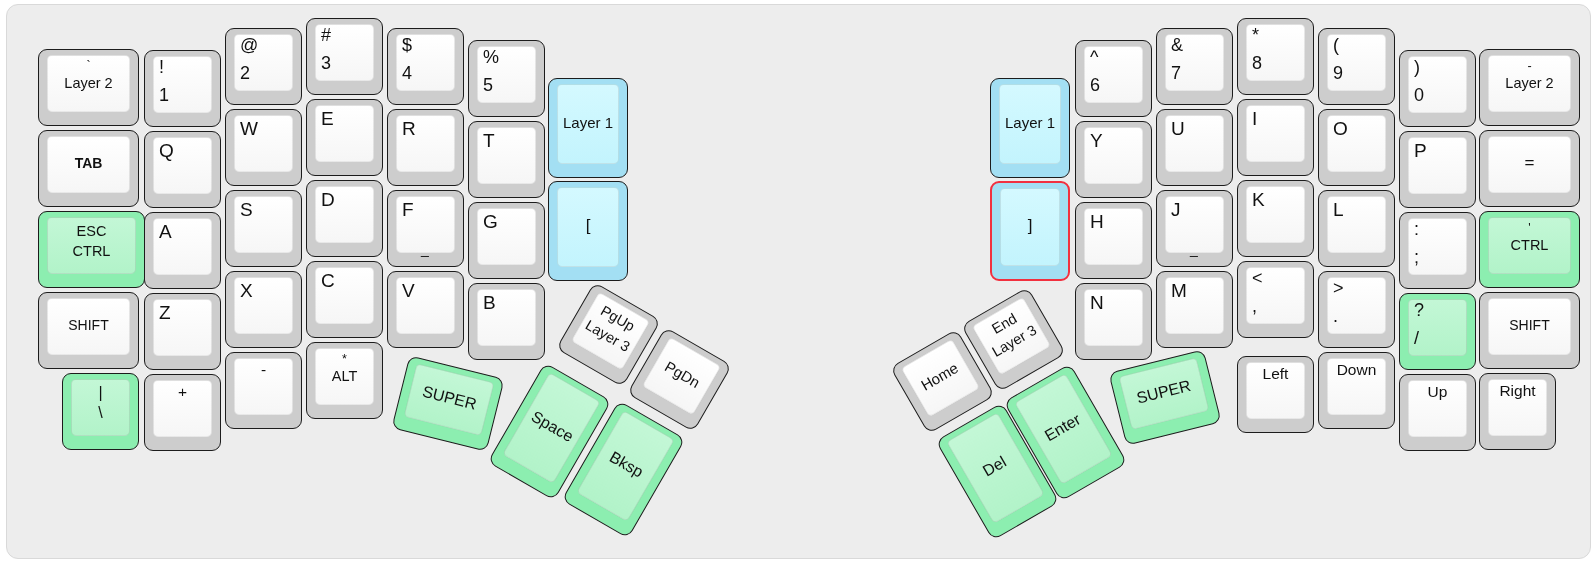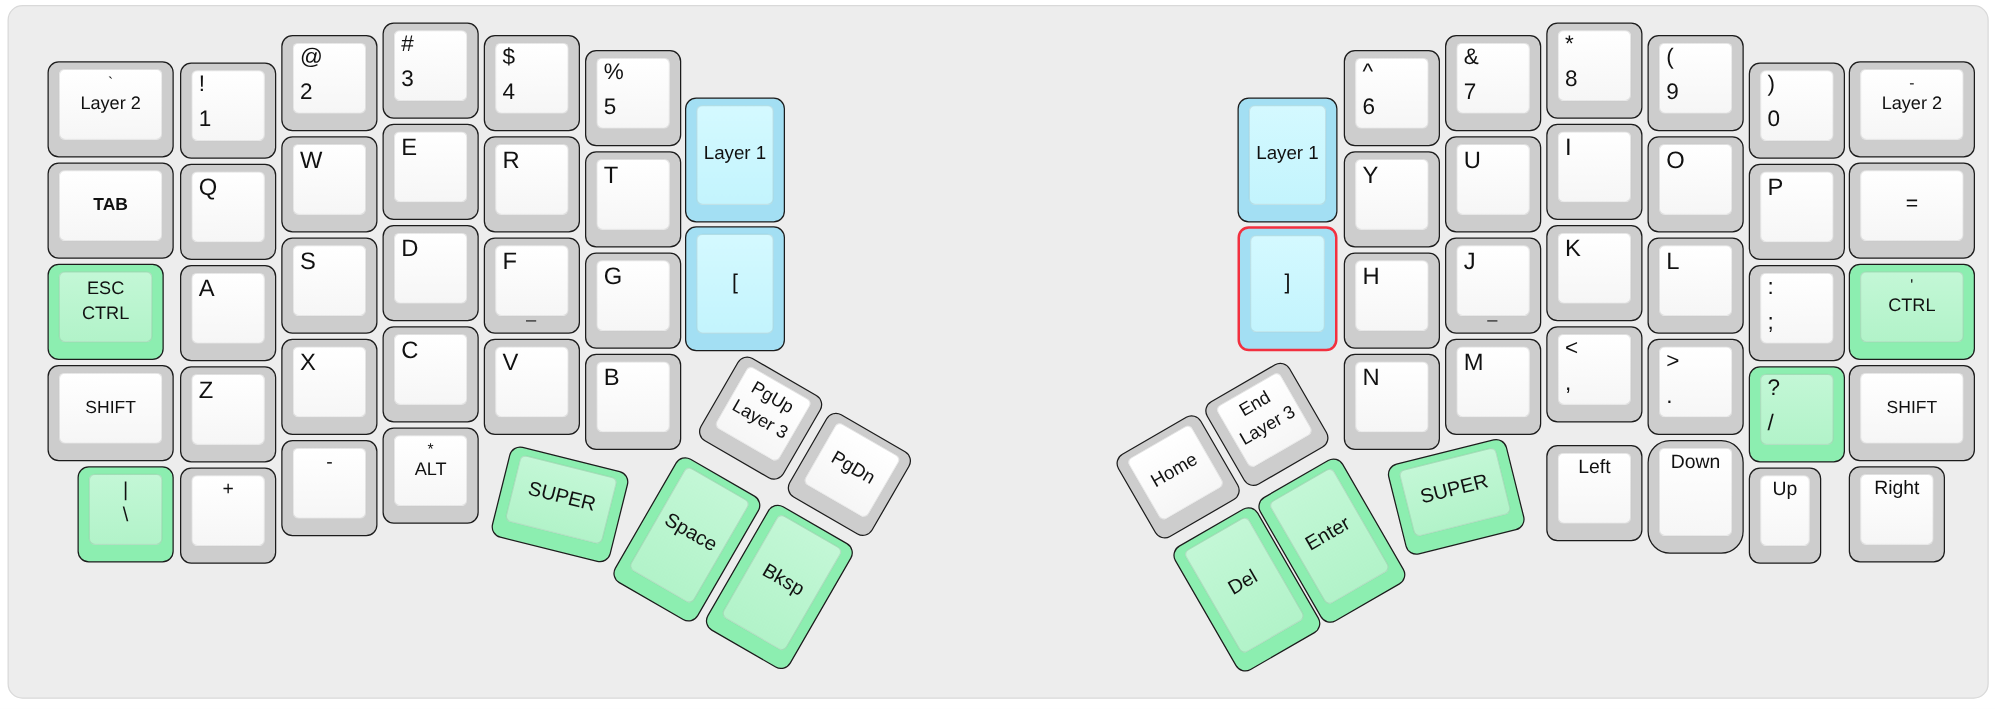--- a/index.html
+++ b/index.html
@@ -49,21 +49,21 @@
           <span class="line line-0 small">`</span>
           <span class="line line-1">Layer 2</span>
         </div>
       </div>
       <div class="key white style-center" style="left: 38px; top: 130px; width: 101px; height: 77px; font-weight: bold;">
         <div class="cap"></div>
         <div class="labels" style="font-size: 14px;">
           <span class="line line-0">TAB</span>
         </div>
       </div>
-      <div class="key green style-center2" style="left: 38px; top: 211px; width: 93px; height: 77px;">
+      <div class="key green style-center2" style="left: 38px; top: 211px; width: 107px; height: 77px;">
         <div class="cap"></div>
         <div class="labels">
           <span class="line line-0">ESC</span>
           <span class="line line-1">CTRL</span>
         </div>
       </div>
       <div class="key white style-center" style="left: 38px; top: 292px; width: 101px; height: 77px;">
         <div class="cap"></div>
         <div class="labels" style="font-size: 14px;">
           <span class="line line-0">SHIFT</span>
@@ -378,21 +378,21 @@
           <span class="line line-0">L</span>
         </div>
       </div>
       <div class="key white style-stack" style="left: 1318px; top: 271px; width: 77px; height: 77px;">
         <div class="cap"></div>
         <div class="labels">
           <span class="line line-0">&gt;</span>
           <span class="line line-1">.</span>
         </div>
       </div>
-      <div class="key white style-top" style="left: 1318px; top: 352px; width: 77px; height: 91px; border-radius: 18px;">
+      <div class="key white style-top" style="left: 1318px; top: 352px; width: 77px; height: 77px;">
         <div class="cap"></div>
         <div class="labels">
           <span class="line line-0">Down</span>
         </div>
       </div>
       <div class="key white style-stack" style="left: 1399px; top: 50px; width: 77px; height: 77px;">
         <div class="cap"></div>
         <div class="labels">
           <span class="line line-0">)</span>
           <span class="line line-1">0</span>
@@ -411,21 +411,21 @@
           <span class="line line-1">;</span>
         </div>
       </div>
       <div class="key green style-stack" style="left: 1399px; top: 293px; width: 77px; height: 77px;">
         <div class="cap"></div>
         <div class="labels">
           <span class="line line-0">?</span>
           <span class="line line-1">/</span>
         </div>
       </div>
-      <div class="key white style-top" style="left: 1399px; top: 374px; width: 58px; height: 77px;">
+      <div class="key white style-top" style="left: 1399px; top: 374px; width: 77px; height: 77px;">
         <div class="cap"></div>
         <div class="labels">
           <span class="line line-0">Up</span>
         </div>
       </div>
       <div class="key white style-center2" style="left: 1479px; top: 49px; width: 101px; height: 77px;">
         <div class="cap"></div>
         <div class="labels">
           <span class="line line-0 small">-</span>
           <span class="line line-1">Layer 2</span>

